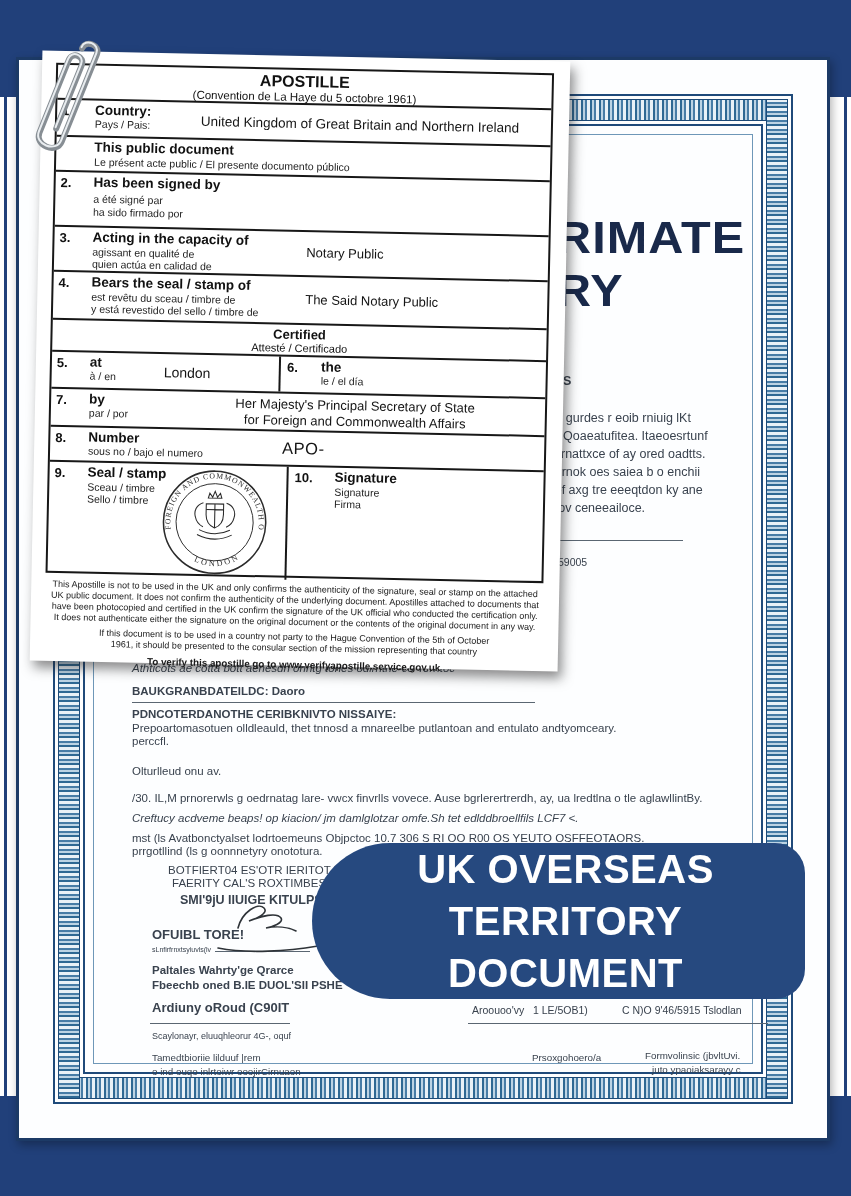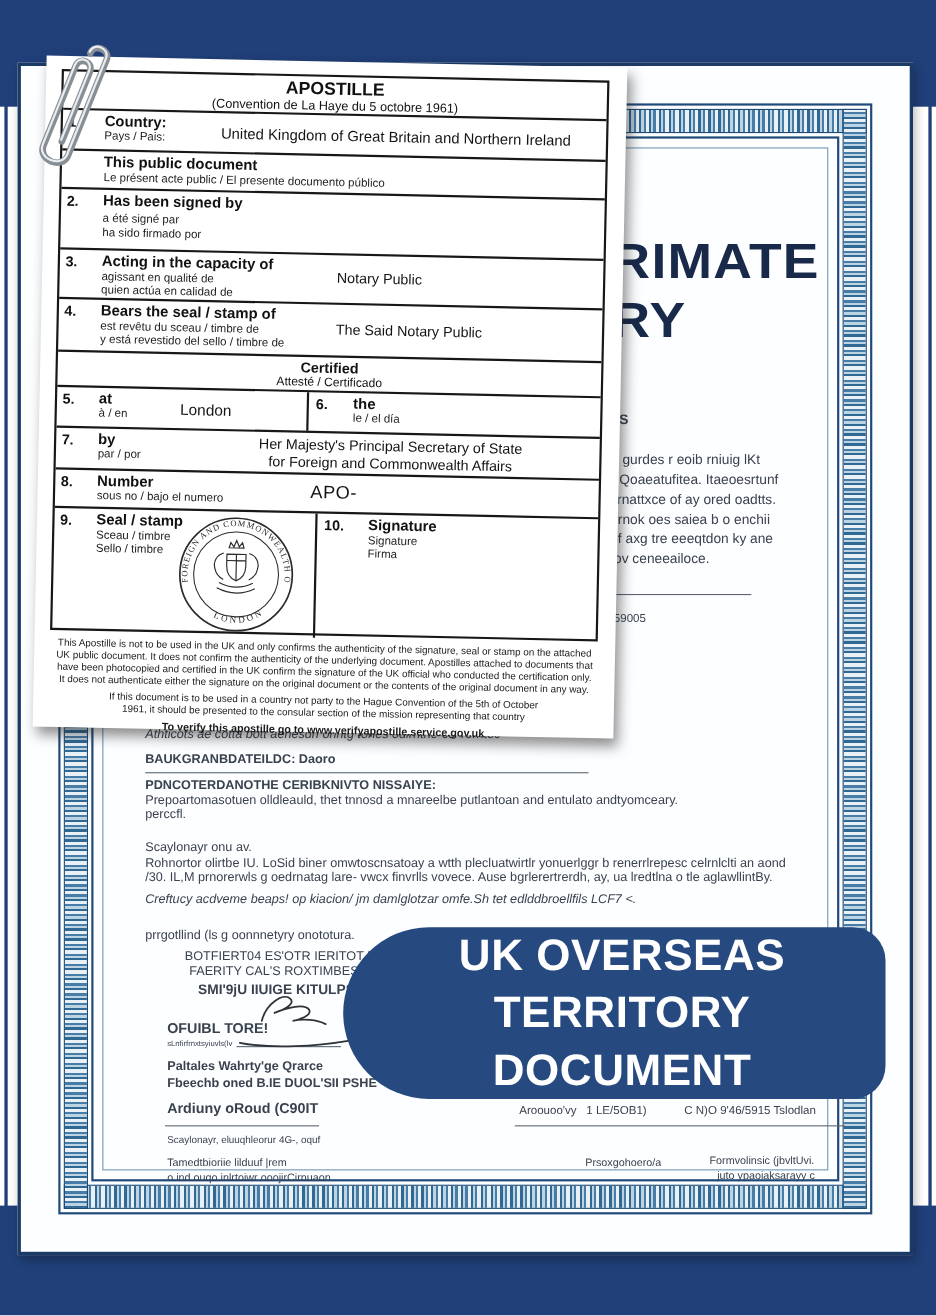--- a/index.html
+++ b/index.html
@@ -88,24 +88,24 @@
     <div class="side fuzzy" style="left:545px;top:501px;">tuiov ceneeailoce.</div>
     <div class="hrule" style="left:556px;top:540px;width:127px;"></div>
     <div class="side fuzzy" style="left:558px;top:556px;font-size:10.5px;">59005</div>
 
     <div class="cbody fuzzy cital" style="left:132px;top:662px;">Athticots ae cotta bott aenesdn onntg tohes odirntne-co Territoc</div>
     <div class="cbody fuzzy cbold" style="left:132px;top:685px;">BAUKGRANBDATEILDC: Daoro</div>
     <div class="hrule" style="left:132px;top:702px;width:403px;"></div>
     <div class="cbody fuzzy cbold" style="left:132px;top:708px;">PDNCOTERDANOTHE CERIBKNIVTO NISSAIYE:</div>
     <div class="cbody fuzzy" style="left:132px;top:722px;">Prepoartomasotuen olldleauld, thet tnnosd a mnareelbe putlantoan and entulato andtyomceary.</div>
     <div class="cbody fuzzy" style="left:132px;top:735px;">perccfl.</div>
-    <div class="cbody fuzzy" style="left:132px;top:765px;">Scaylonayr onu av.</div>
-    <div class="cbody fuzzy" style="left:132px;top:779px;">Rohnortor olirtbe IU. LoSid biner omwtoscnsatoay a wtth plecluatwirtlr yonuerlggr b renerrlrepesc celrnlclti an aond</div>
+    <div class="cbody fuzzy" style="left:132px;top:765px;">Olturlleud onu av.</div>
     <div class="cbody fuzzy" style="left:132px;top:792px;">/30. IL,M prnorerwls g oedrnatag lare- vwcx finvrlls vovece. Ause bgrlerertrerdh, ay, ua lredtlna o tle aglawllintBy.</div>
     <div class="cbody fuzzy" style="left:132px;top:812px;font-style:italic;">Creftucy acdveme beaps! op kiacion/ jm damlglotzar omfe.Sh tet edlddbroellfils LCF7 &lt;.</div>
+    <div class="cbody fuzzy" style="left:132px;top:832px;">mst (ls Avatbonctyalset lodrtoemeuns Objpctoc 10.7 306 S RI OO R00 OS YEUTO OSFFEOTAORS.</div>
     <div class="cbody fuzzy" style="left:132px;top:845px;">prrgotllind (ls g oonnnetyry onototura.</div>
     <div class="cbody fuzzy" style="left:168px;top:864px;">BOTFIERT04 ES'OTR IERITOT N4 I/TM F</div>
     <div class="cbody fuzzy" style="left:172px;top:877px;">FAERITY CAL'S ROXTIMBESS (AST'OS</div>
 
     <div class="cbody fuzzy cbold" style="left:152px;top:894px;font-size:12.5px;margin-left:28px;">SMI'9jU IIUIGE KITULPSHY</div>
     <div class="cbody fuzzy cbold" style="left:152px;top:928px;font-size:13px;">OFUIBL TORE!</div>
     <div class="cbody fuzzy" style="left:152px;top:943px;font-size:7px;">sLnfirfrnxtsyiuvls(lv</div>
     <div class="hrule" style="left:215px;top:951px;width:95px;"></div>
     <div class="cbody fuzzy cbold" style="left:152px;top:964px;">Paltales Wahrty'ge Qrarce</div>
     <div class="cbody fuzzy cbold" style="left:152px;top:979px;">Fbeechb oned B.IE DUOL'SII PSHE</div>

